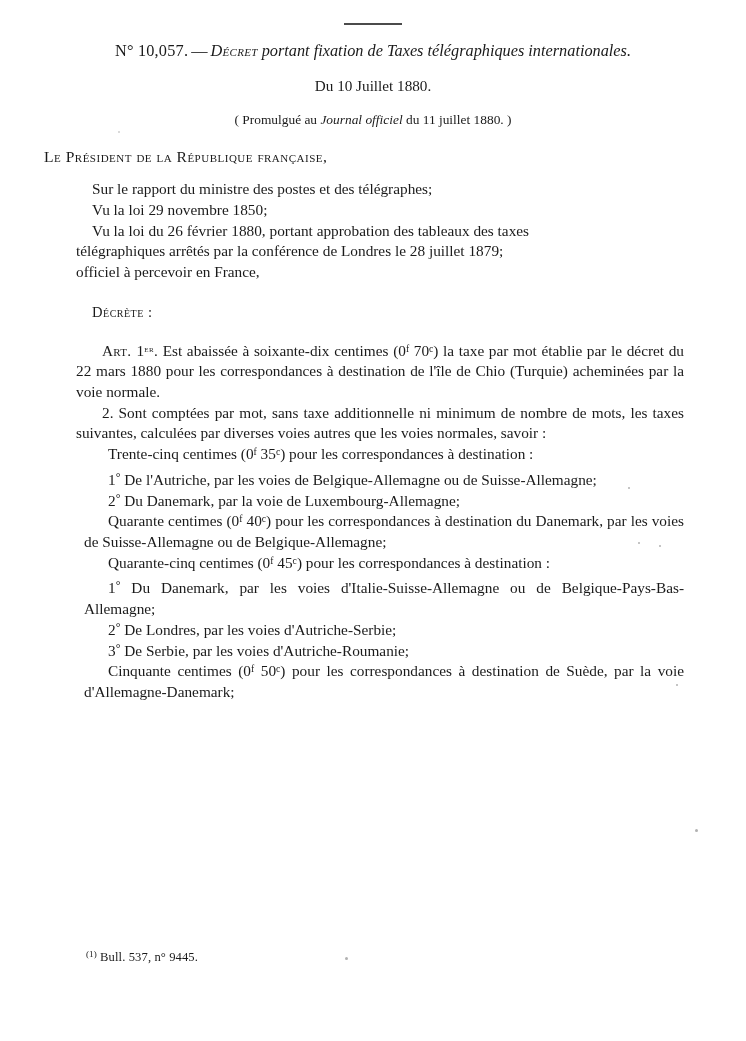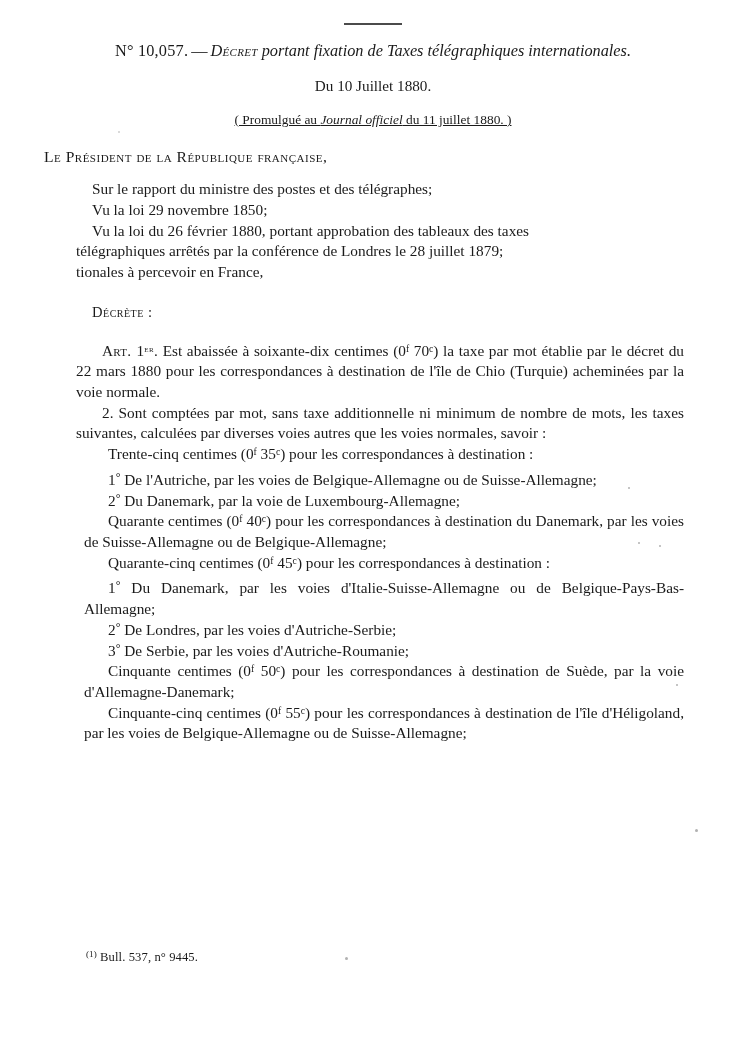--- a/index.html
+++ b/index.html
@@ -67,21 +67,20 @@
 
   .doc-date {
     text-align: center;
     font-size: 15.2px;
     margin-top: 16px;
   }
   .doc-promulgation {
     text-align: center;
     font-size: 13.4px;
     margin-top: 17px;
-    text-decoration: underline;
   }
   .doc-promulgation .it {
     font-style: italic;
   }
 
   .preamble-head {
     font-size: 15.6px;
     font-variant: small-caps;
     letter-spacing: .5px;
     margin-top: 20px;
@@ -184,21 +183,21 @@
 
   <div class="preamble-head">Le Président de la République française,</div>
 
   <div class="body-block">
 
     <div class="visa">
       <p>Sur le rapport du ministre des postes et des télégraphes;</p>
       <p>Vu la loi 29 novembre 1850;</p>
       <p>Vu la loi du 26 février 1880, portant approbation des tableaux des taxes</p>
       <p class="cont">télégraphiques arrêtés par la conférence de Londres le 28 juillet 1879;</p>
-      <p class="cont">tionales à percevoir en France,</p>
+      <p class="cont">officiel à percevoir en France,</p>
     </div>
 
     <div class="decrete">Décrète :</div>
 
     <div class="articles">
 
       <p><span class="sc"><span>Art. 1</span><sup>er</sup><span>.</span></span><span> Est abaissée à soixante-dix centimes (0</span><sup>f</sup><span> 70</span><sup>c</sup><span>) la taxe par mot établie par le décret du 22 mars 1880 pour les correspondances à destination de l'île de Chio (Turquie) acheminées par la voie normale.</span></p>
 
       <p>2. Sont comptées par mot, sans taxe additionnelle ni minimum de nombre de mots, les taxes suivantes, calculées par diverses voies autres que les voies normales, savoir :</p>
 
@@ -214,21 +213,20 @@
       <p class="tight"><span>Quarante-cinq centimes (0</span><sup>f</sup><span> 45</span><sup>c</sup><span>) pour les correspondances à destination :</span></p>
 
       <div class="gap-sm"></div>
 
       <p class="tight"><span>1</span><span class="ord">°</span><span> Du Danemark, par les voies d'Italie-Suisse-Allemagne ou de Belgique-Pays-Bas-Allemagne;</span></p>
       <p class="tight"><span>2</span><span class="ord">°</span><span> De Londres, par les voies d'Autriche-Serbie;</span></p>
       <p class="tight"><span>3</span><span class="ord">°</span><span> De Serbie, par les voies d'Autriche-Roumanie;</span></p>
 
       <p class="tight"><span>Cinquante centimes (0</span><sup>f</sup><span> 50</span><sup>c</sup><span>) pour les correspondances à destination de Suède, par la voie d'Allemagne-Danemark;</span></p>
 
-      <p class="tight"><span>Cinquante-cinq centimes (0</span><sup>f</sup><span> 55</span><sup>c</sup><span>) pour les correspondances à destination de l'île d'Héligoland, par les voies de Belgique-Allemagne ou de Suisse-Allemagne;</span></p>
 
 
     </div>
   </div>
 
   <div class="footnote">
     <sup>(1)</sup><span> Bull. 537, n° 9445.</span>
   </div>
 
   <div class="speck" style="left:628px; top:487px; width:2px; height:2px;"></div>

